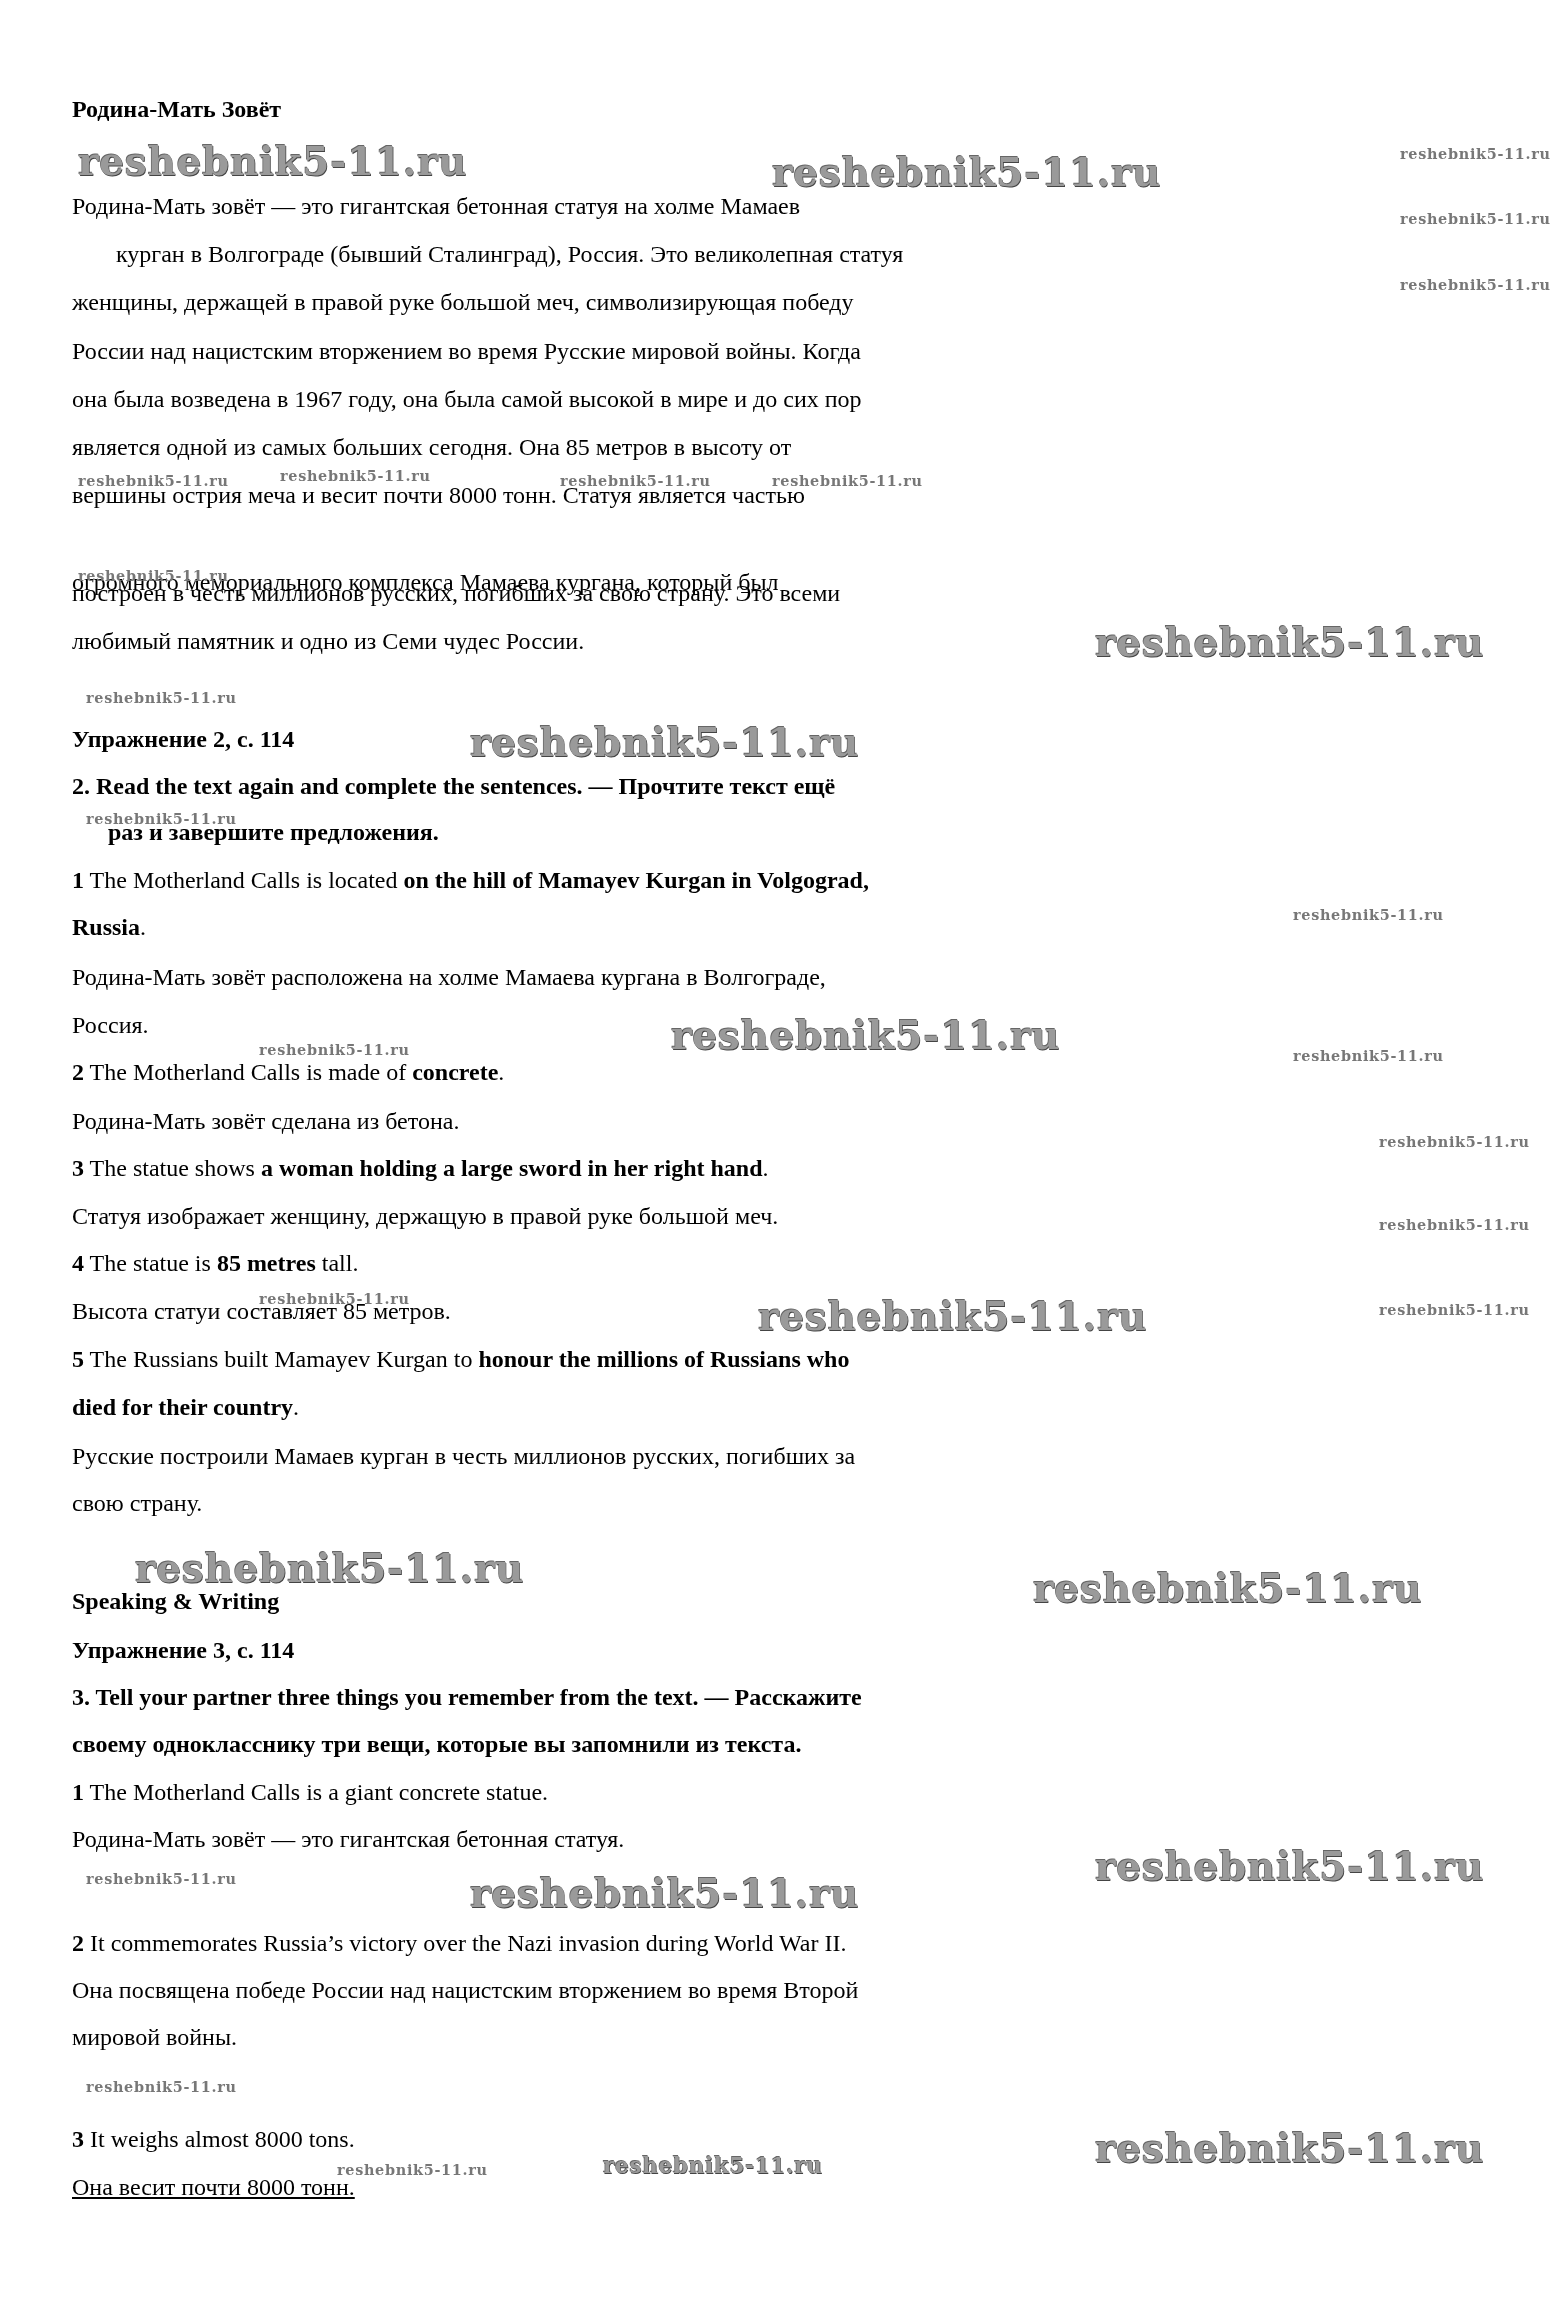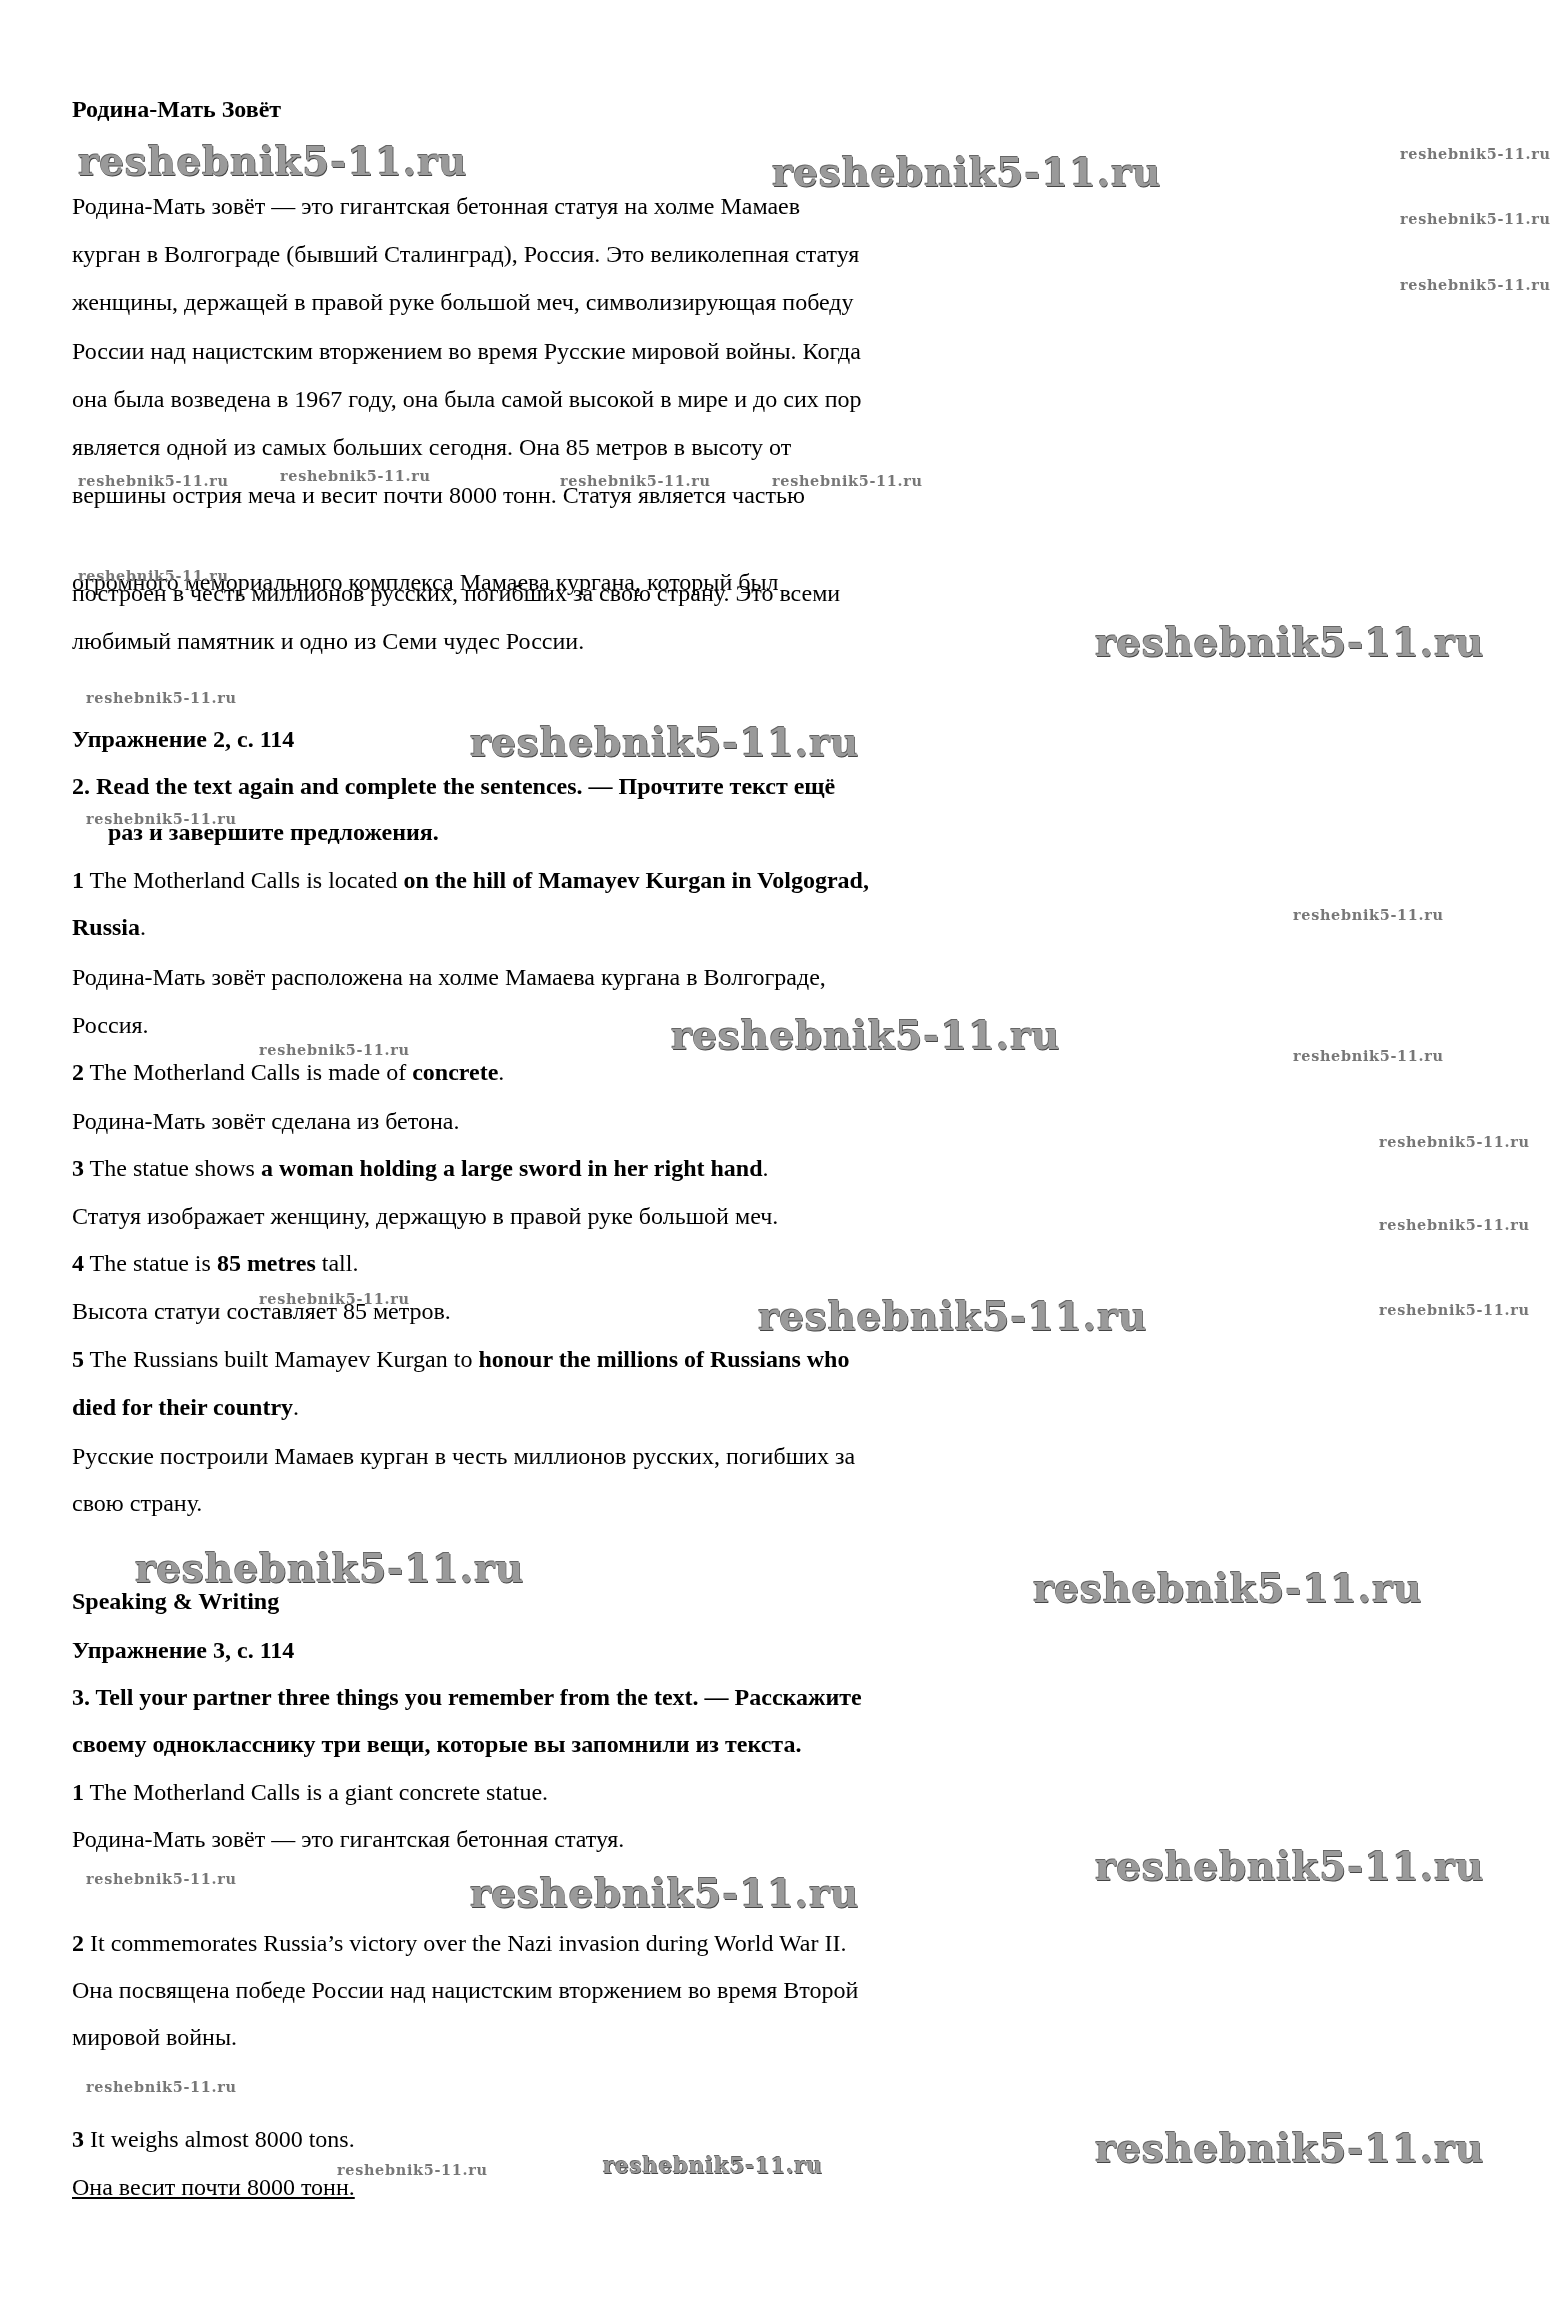--- a/index.html
+++ b/index.html
@@ -13,21 +13,21 @@
   .wm.big { font-size:39px; }
   .wm.small { font-size:14.4px; color:#777; text-shadow:none; }
 </style>
 </head>
 <body>
 
 <div class="line b" style="top:88px;">Родина-Мать Зовёт</div>
 
 <div>
   <div class="line" style="top:185px;">Родина-Мать зовёт — это гигантская бетонная статуя на холме Мамаев</div>
-  <div class="line" style="top:233px;">курган в Волгограде (бывший Сталинград), Россия. Это великолепная статуя</div>
+  <div class="line" style="top:233px;margin-left:44px;">курган в Волгограде (бывший Сталинград), Россия. Это великолепная статуя</div>
   <div class="line" style="top:281px;">женщины, держащей в правой руке большой меч, символизирующая победу</div>
   <div class="line" style="top:330px;">России над нацистским вторжением во время Русские мировой войны. Когда</div>
   <div class="line" style="top:378px;">она была возведена в 1967 году, она была самой высокой в мире и до сих пор</div>
   <div class="line" style="top:426px;">является одной из самых больших сегодня. Она 85 метров в высоту от</div>
   <div class="line" style="top:474px;">вершины острия меча и весит почти 8000 тонн. Статуя является частью</div>
   <div class="line" style="top:522px;margin-top:39px;">огромного мемориального комплекса Мамаева кургана, который был</div>
   <div class="line" style="top:572px;">построен в честь миллионов русских, погибших за свою страну. Это всеми</div>
   <div class="line" style="top:620px;">любимый памятник и одно из Семи чудес России.</div>
 </div>
 

